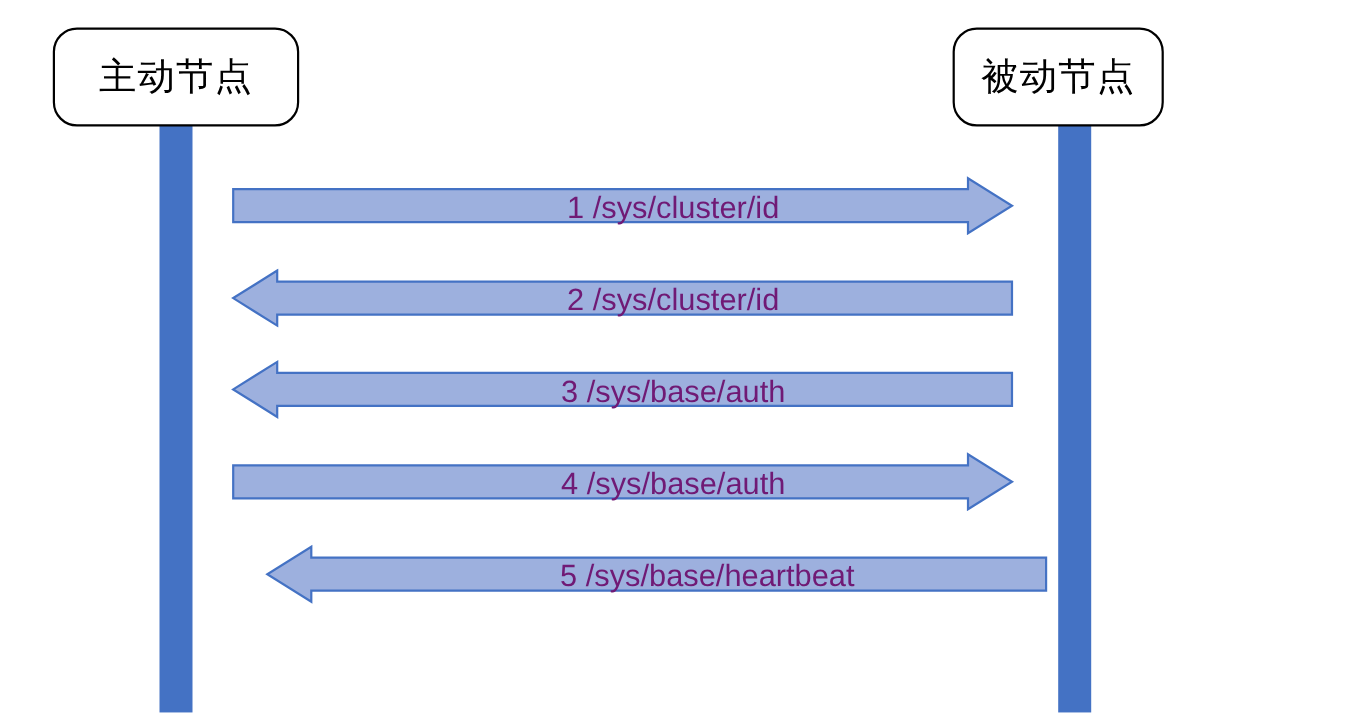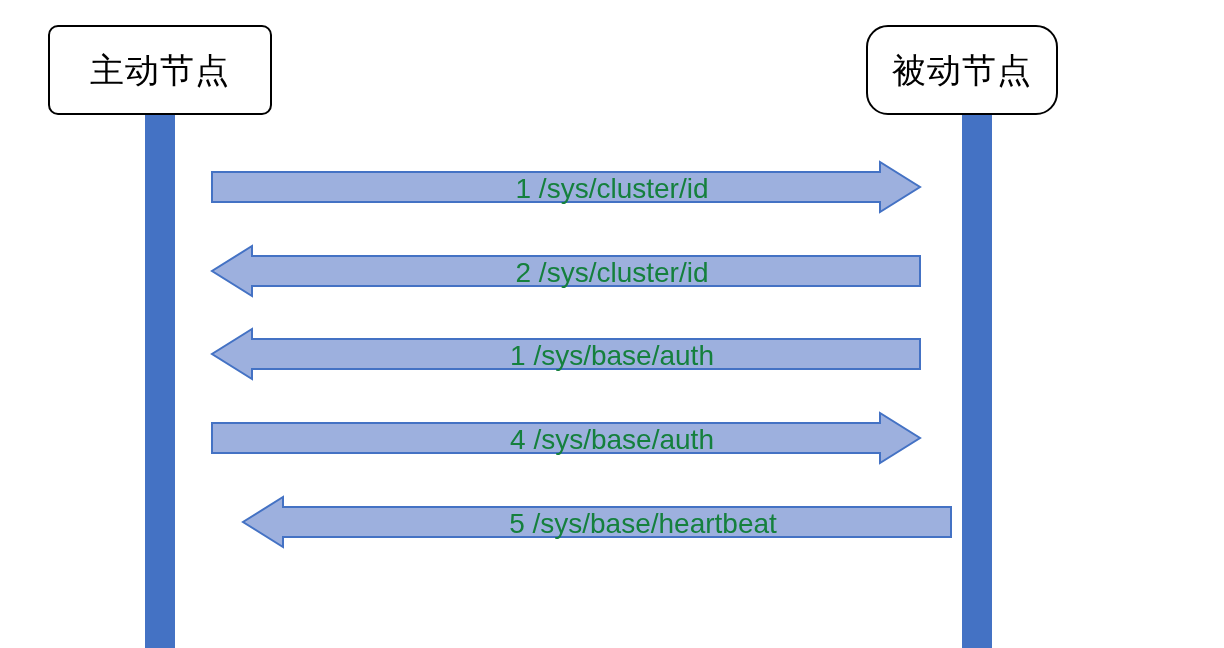--- a/index.html
+++ b/index.html
@@ -31,21 +31,21 @@
   .node-box {
     position: absolute;
     box-sizing: border-box;
     background: #ffffff;
     border: 2.5px solid #000000;
     border-radius: 22px;
     display: flex;
     align-items: center;
     justify-content: center;
   }
-  .node-box.left  { left: 48px;  top: 25px; width: 224px; height: 90px; border-radius: 10px; }
+  .node-box.left  { left: 48px;  top: 25px; width: 224px; height: 90px; }
   .node-box.right { left: 866px; top: 25px; width: 192px; height: 90px; }
   .node-label {
     font-size: 34px;
     color: #000000;
     letter-spacing: 1px;
     line-height: 1;
     white-space: nowrap;
     font-family: "DejaVu Sans", "Liberation Sans", sans-serif;
   }
 
@@ -61,21 +61,21 @@
     left: 0;
     top: 0;
     display: block;
   }
   .msg-label {
     position: absolute;
     left: 0;
     width: 1224px;
     text-align: center;
     font-size: 28px;
-    color: #15803d;
+    color: #701a75;
     white-space: nowrap;
     line-height: 1;
     pointer-events: none;
     font-family: "Liberation Sans", "DejaVu Sans", sans-serif;
   }
 </style>
 </head>
 <body>
 
 <div id="canvas">
@@ -101,21 +101,21 @@
       <div class="message" style="top: 244px;">
         <svg class="arrow-svg" width="712" height="54" viewBox="-2 -2 712 54" style="left: 210px; top: 0px;">
           <polygon points="708,10 40,10 40,0 0,25 40,50 40,40 708,40" fill="#9DB0DE" stroke="#4472C4" stroke-width="2" stroke-linejoin="miter"></polygon>
         </svg>
         <div class="msg-label" style="top: 15px; text-align: center;">2 /sys/cluster/id</div>
       </div>
       <div class="message" style="top: 327px;">
         <svg class="arrow-svg" width="712" height="54" viewBox="-2 -2 712 54" style="left: 210px; top: 0px;">
           <polygon points="708,10 40,10 40,0 0,25 40,50 40,40 708,40" fill="#9DB0DE" stroke="#4472C4" stroke-width="2" stroke-linejoin="miter"></polygon>
         </svg>
-        <div class="msg-label" style="top: 15px;">1 /sys/base/auth</div>
+        <div class="msg-label" style="top: 15px;">3 /sys/base/auth</div>
       </div>
       <div class="message" style="top: 411px;">
         <svg class="arrow-svg" width="712" height="54" viewBox="-2 -2 712 54" style="left: 210px; top: 0px;">
           <polygon points="0,10 668,10 668,0 708,25 668,50 668,40 0,40" fill="#9DB0DE" stroke="#4472C4" stroke-width="2" stroke-linejoin="miter"></polygon>
         </svg>
         <div class="msg-label" style="top: 15px;">4 /sys/base/auth</div>
       </div>
       <div class="message" style="top: 495px; margin-left: 31px;">
         <svg class="arrow-svg" width="712" height="54" viewBox="-2 -2 712 54" style="left: 210px; top: 0px;">
           <polygon points="708,10 40,10 40,0 0,25 40,50 40,40 708,40" fill="#9DB0DE" stroke="#4472C4" stroke-width="2" stroke-linejoin="miter"></polygon>

